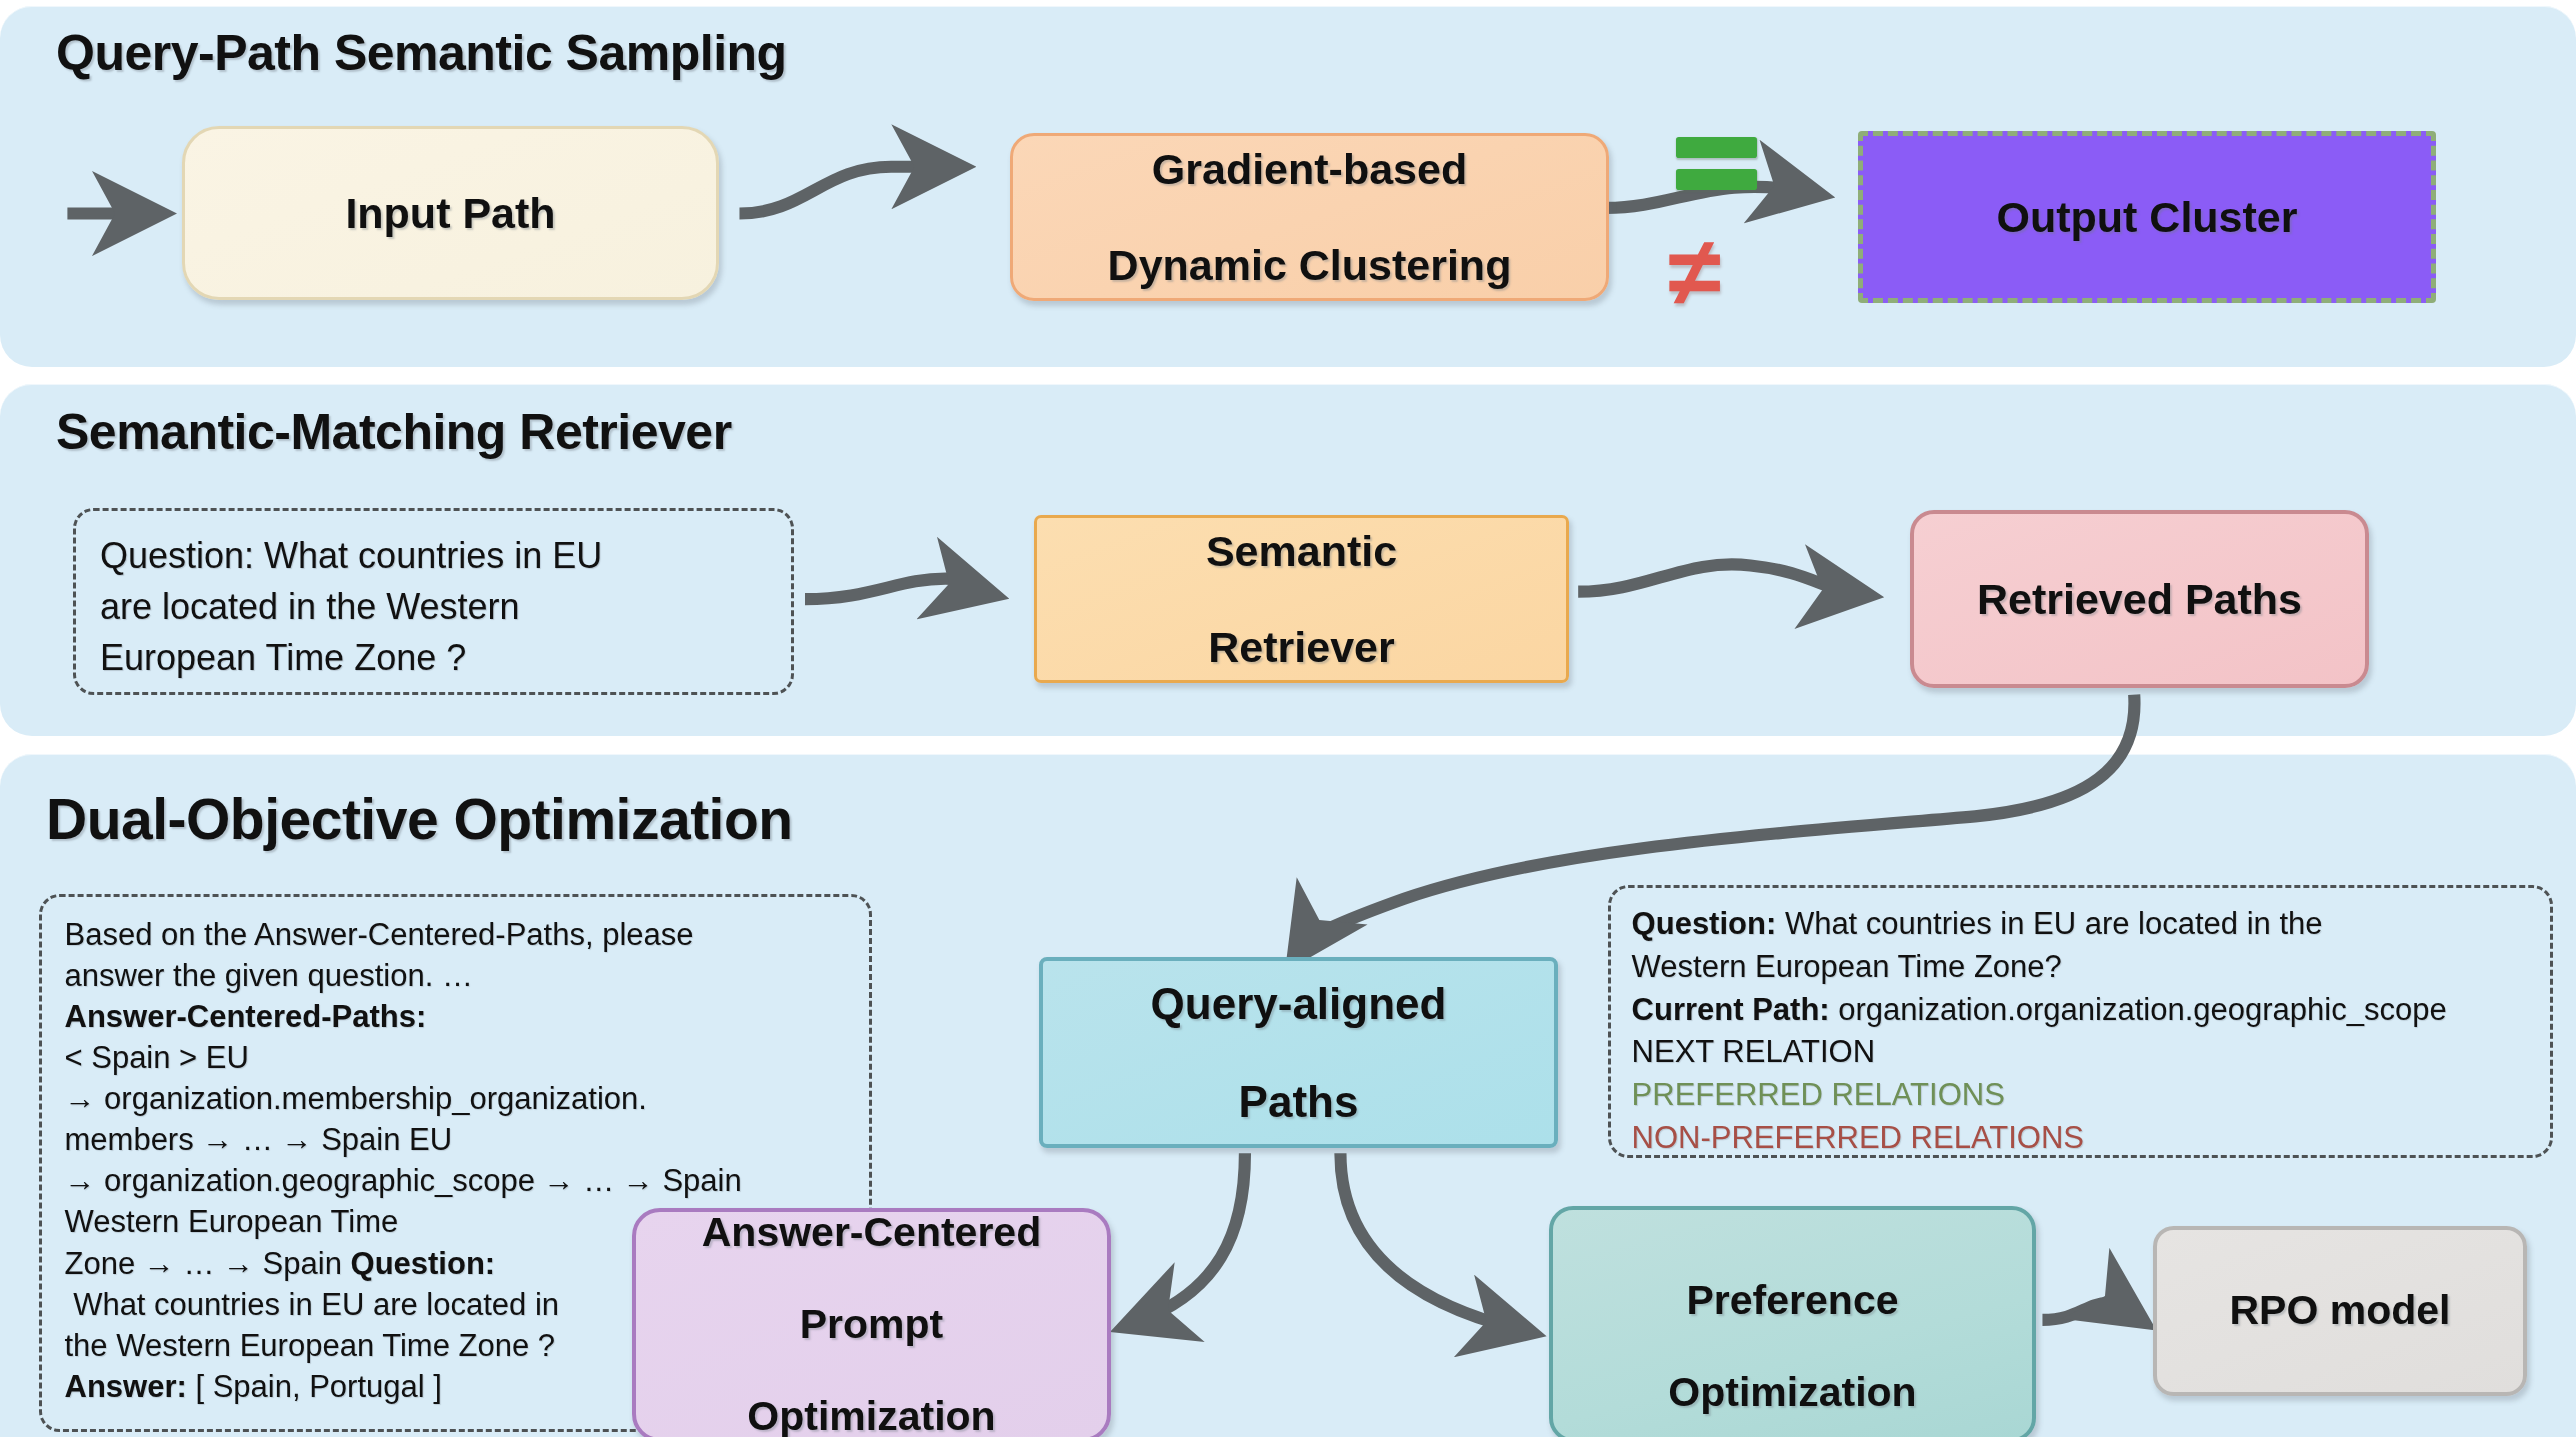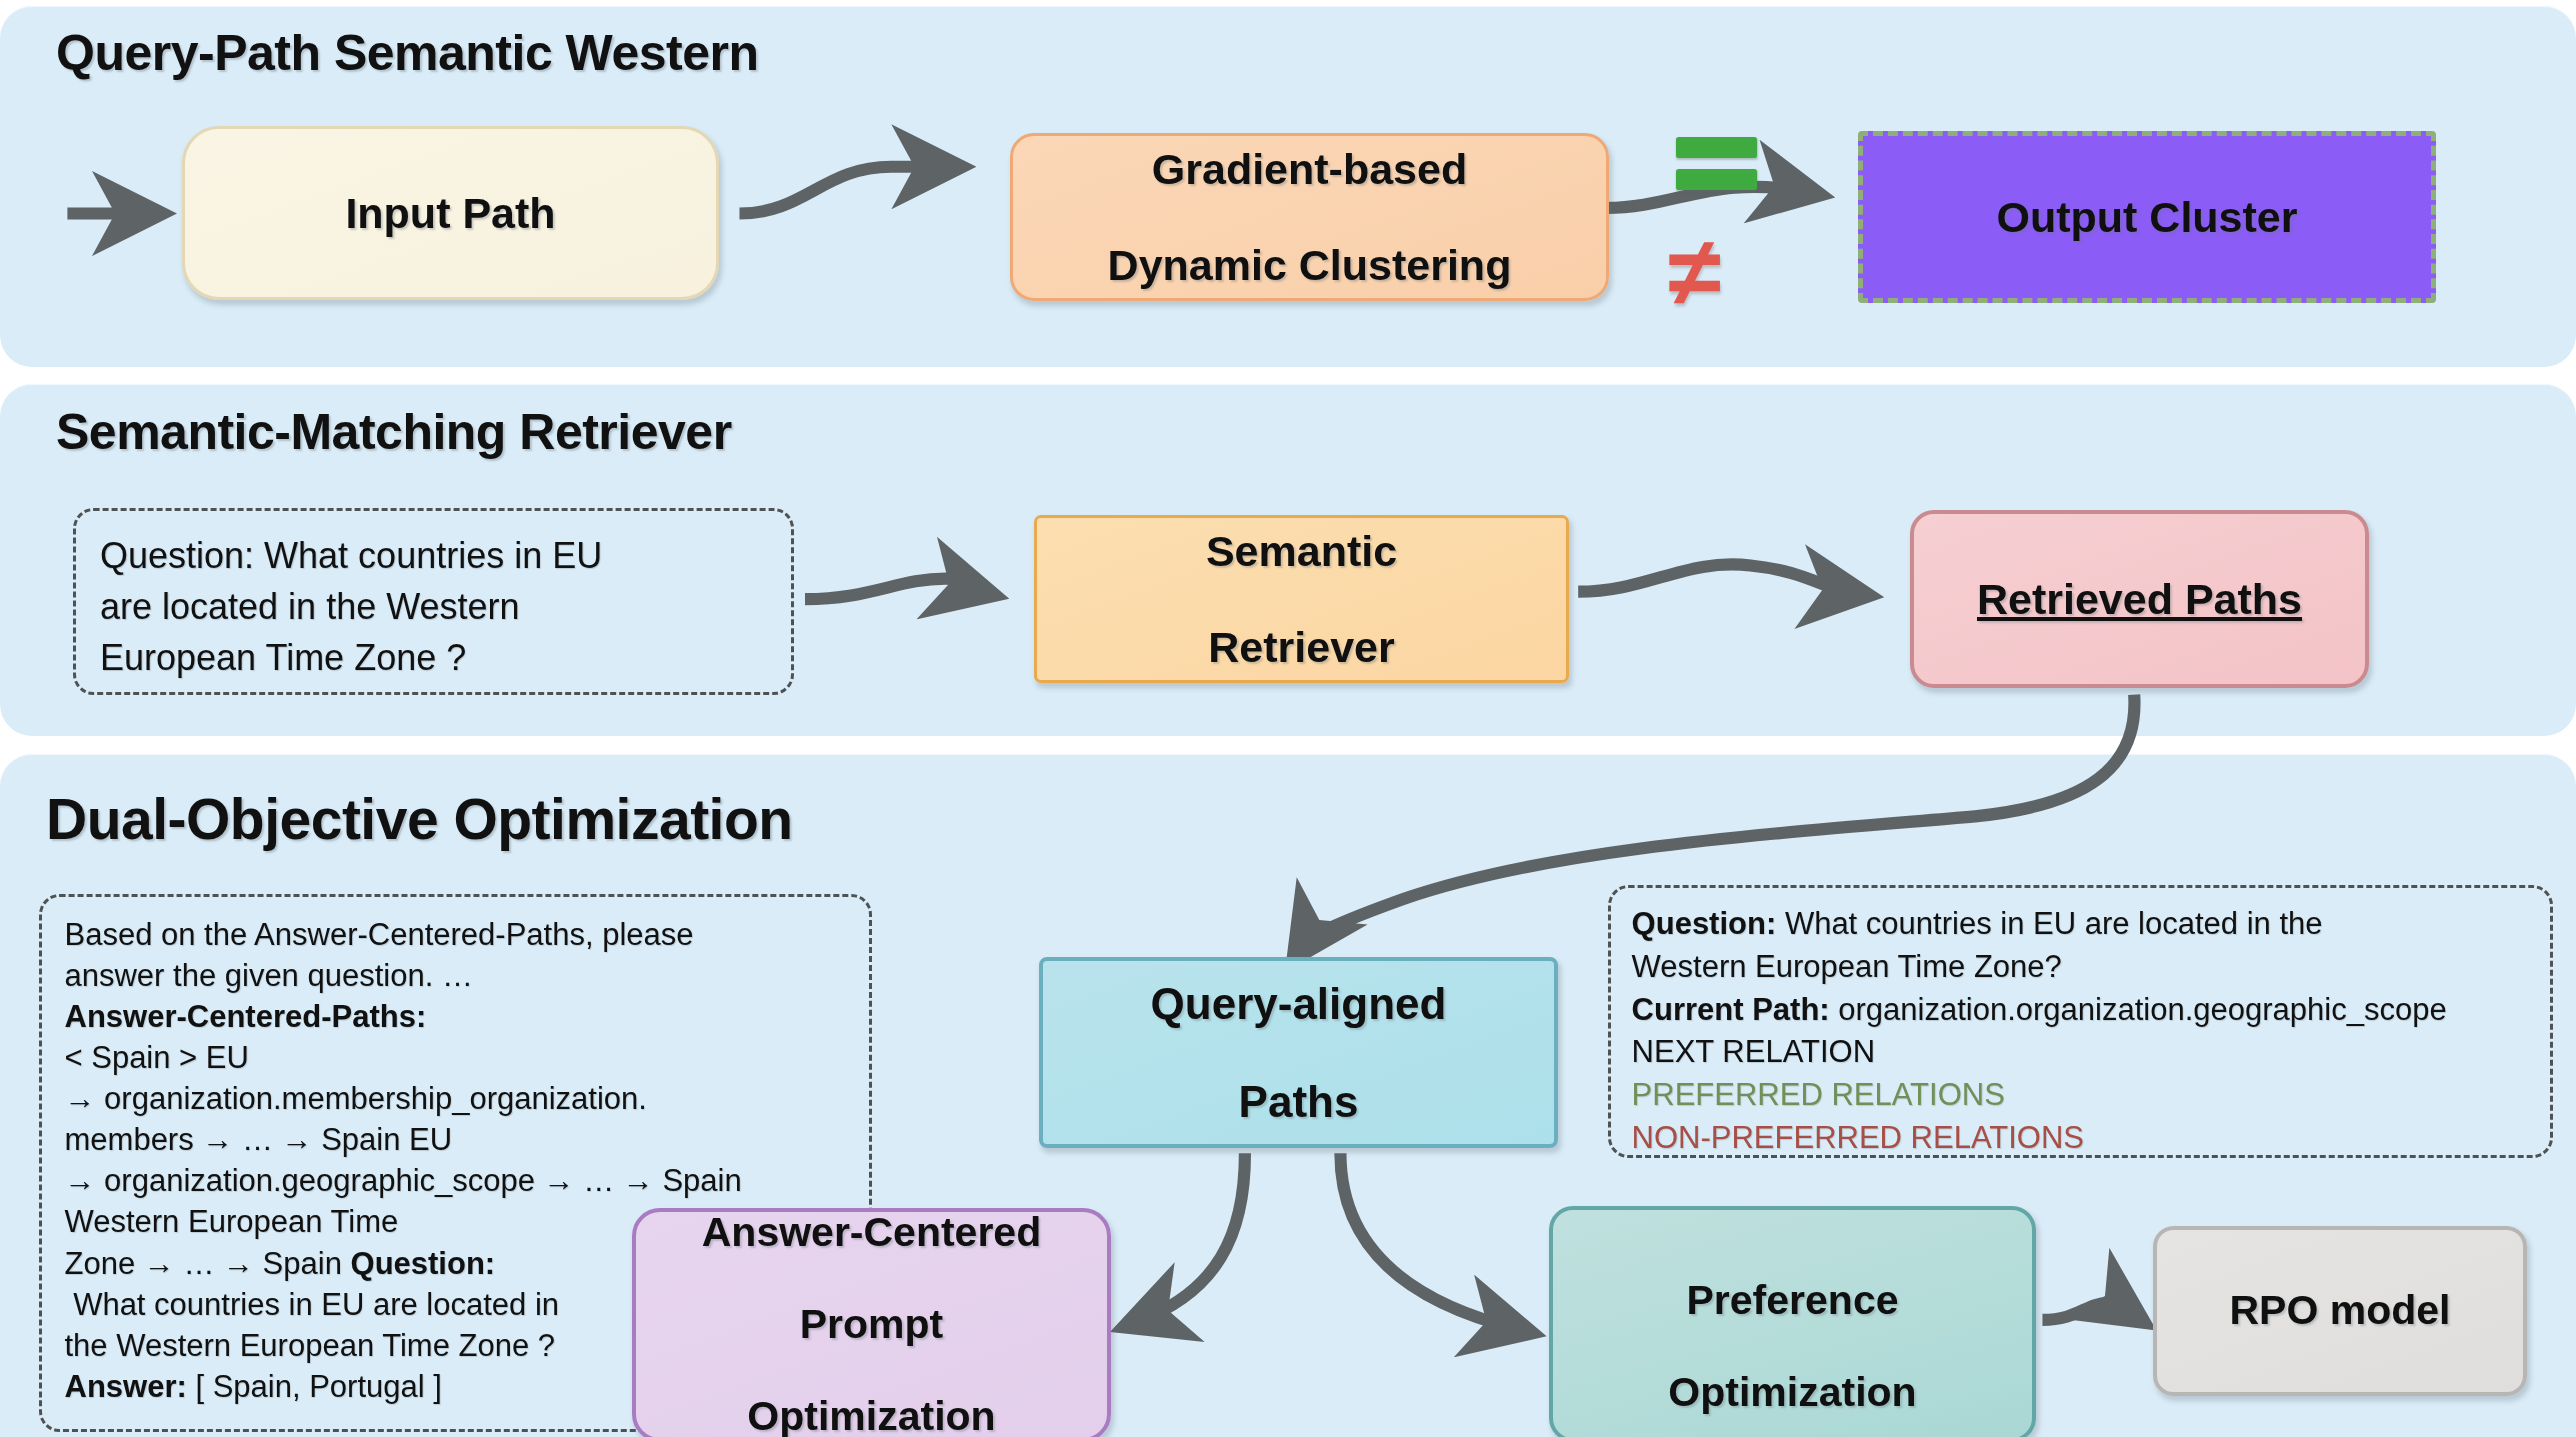--- a/index.html
+++ b/index.html
@@ -85,21 +85,20 @@
     font-size:43px;
     box-shadow:2.8px 4.7px 5.6px rgba(90,100,110,.25);
   }
   .n-retpaths{
     left:1910px;top:510px;width:459px;height:178px;
     background:linear-gradient(160deg,#f6cfd2 0%,#f3c3c7 100%);
     border:4.7px solid #c98a90;
     border-radius:24px;
     font-size:43px;
     box-shadow:2.8px 4.7px 5.6px rgba(90,100,110,.25);
-    text-decoration:underline;
   }
 
   .n-qap{
     left:1039px;top:957px;width:519px;height:191px;
     background:linear-gradient(160deg,#b9e3ec 0%,#ace0ea 100%);
     border:4.7px solid #6aafbd;
     border-radius:8px;
     font-size:44px;
     box-shadow:2.8px 4.7px 5.6px rgba(90,100,110,.25);
   }
@@ -213,21 +212,21 @@
       <path d="M2280,742 C2285,820 2230,860 2110,872 C1900,890 1660,905 1500,960 C1430,985 1398,1000 1390,1012"></path>
 
       <path d="M1330,1232 C1330,1320 1300,1380 1215,1412"></path>
 
       <path d="M1432,1232 C1432,1330 1500,1390 1622,1420"></path>
 
       <path d="M2182,1410 C2220,1410 2228,1392 2252,1392 C2268,1392 2272,1400 2278,1404"></path>
     </g>
   </svg>
 
-  <div class="panel-title" id="title1">Query-Path Semantic Western</div>
+  <div class="panel-title" id="title1">Query-Path Semantic Sampling</div>
   <div class="panel-title" id="title2">Semantic-Matching Retriever</div>
   <div class="panel-title" id="title3">Dual-Objective Optimization</div>
 
   <div class="node n-input">
     <span>Input Path</span>
   </div>
 
   <div class="node n-grad">
     <span>
       <span>Gradient-based</span><br>

